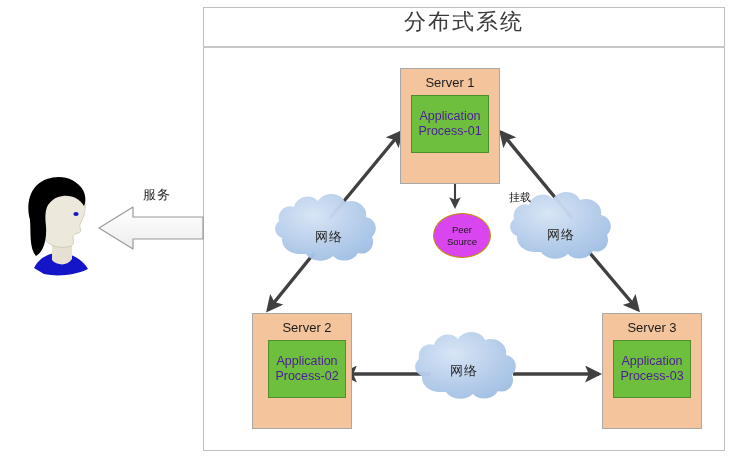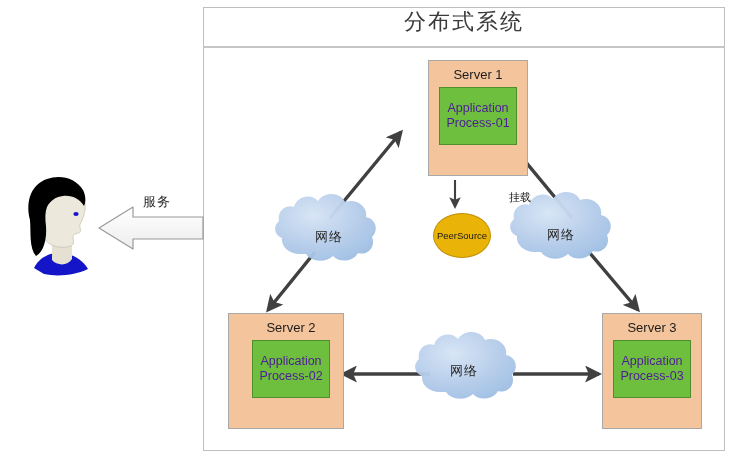--- a/index.html
+++ b/index.html
@@ -77,41 +77,42 @@
     display: flex;
     flex-direction: column;
     align-items: center;
     justify-content: center;
     line-height: 1.18;
     color: #4c1d95;
     font-size: 12.5px;
   }
   .process span { white-space: nowrap; }
 
-  #server1 { left: 400px; top: 60px; width: 100px; height: 116px; margin-left: 28px; }
+  #server1 { left: 400px; top: 68px; width: 100px; height: 116px; }
   #server1 .process { width: 78px; height: 58px; }
 
-  #server2 { left: 228px; top: 313px; width: 116px; height: 116px; padding-left: 10px; }
+  #server2 { left: 252px; top: 313px; width: 100px; height: 116px; padding-left: 10px; }
   #server2 .process { width: 78px; height: 58px; }
 
   #server3 { left: 602px; top: 313px; width: 100px; height: 116px; }
   #server3 .process { width: 78px; height: 58px; }
 
   
   .peer-source {
     position: absolute;
     left: 433px;
     top: 213px;
     width: 58px;
     height: 45px;
     border-radius: 50%;
-    background: #eab308;
+    background: #d946ef;
     border: 1px solid #c08e00;
     box-sizing: border-box;
     display: flex;
+    flex-direction: column;
     align-items: center;
     justify-content: center;
     font-size: 9.5px;
     color: #1a1a1a;
     line-height: 1.2;
   }
   .peer-source span { white-space: nowrap; }
 
   
   .cloud-label {
@@ -133,21 +134,21 @@
     font-size: 11px;
     color: #202020;
     white-space: nowrap;
     margin-left: 44px;
   }
   #mount-label { left: 465px; top: 190px; }
 
   #service-label {
     position: absolute;
     left: 143px;
-    top: 193px;
+    top: 186px;
     font-family: "DejaVu Serif", "Liberation Serif", serif;
     font-size: 13px;
     color: #2a2a2a;
     white-space: nowrap;
     letter-spacing: 1px;
   }
 
   #user-label {
     position: absolute;
     left: 17px;

